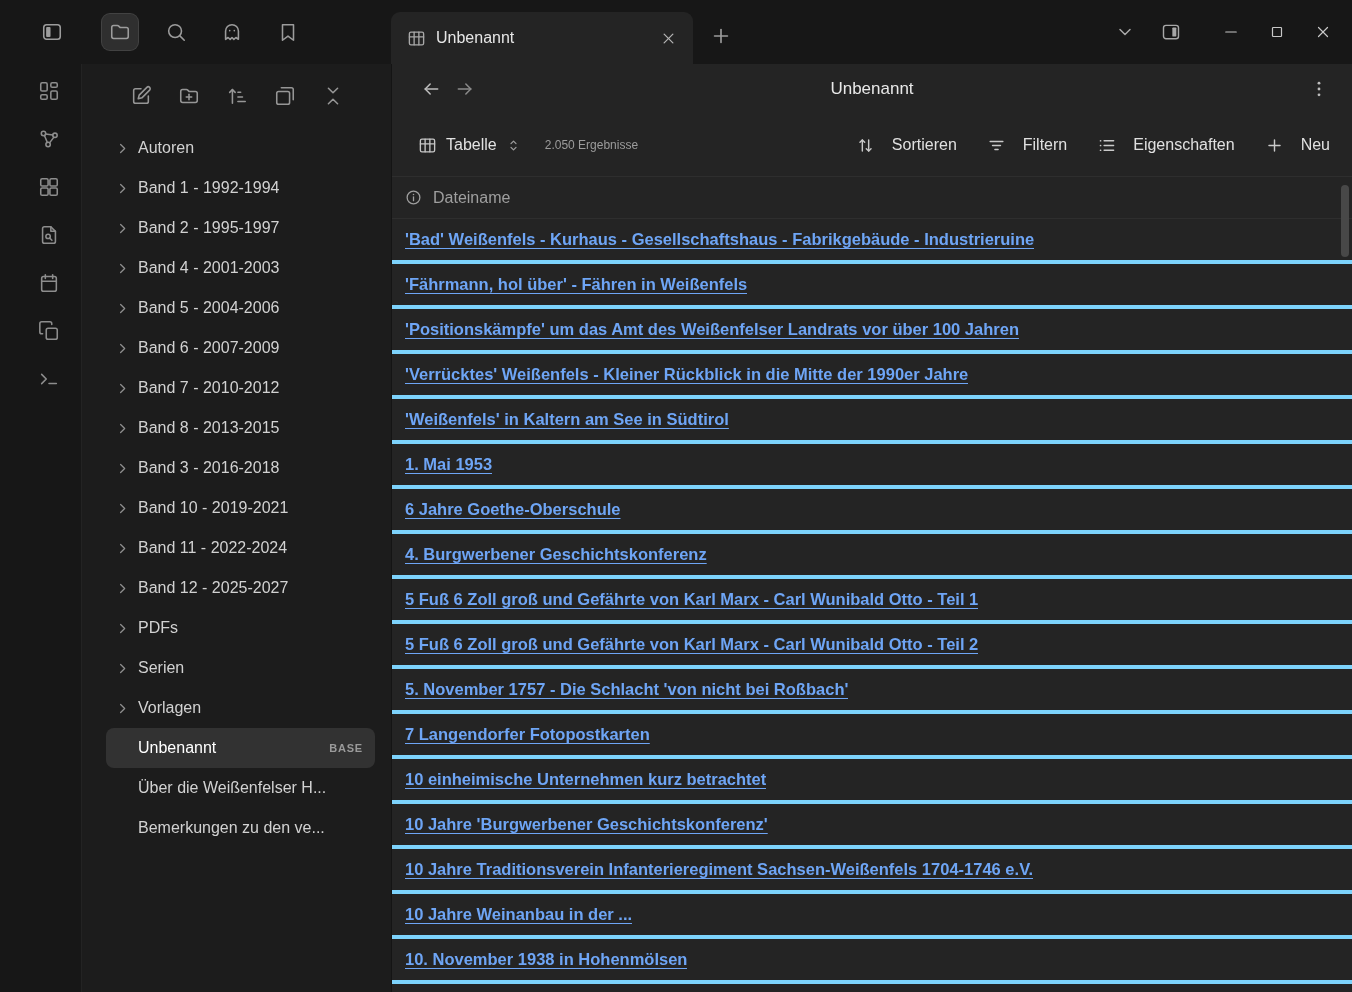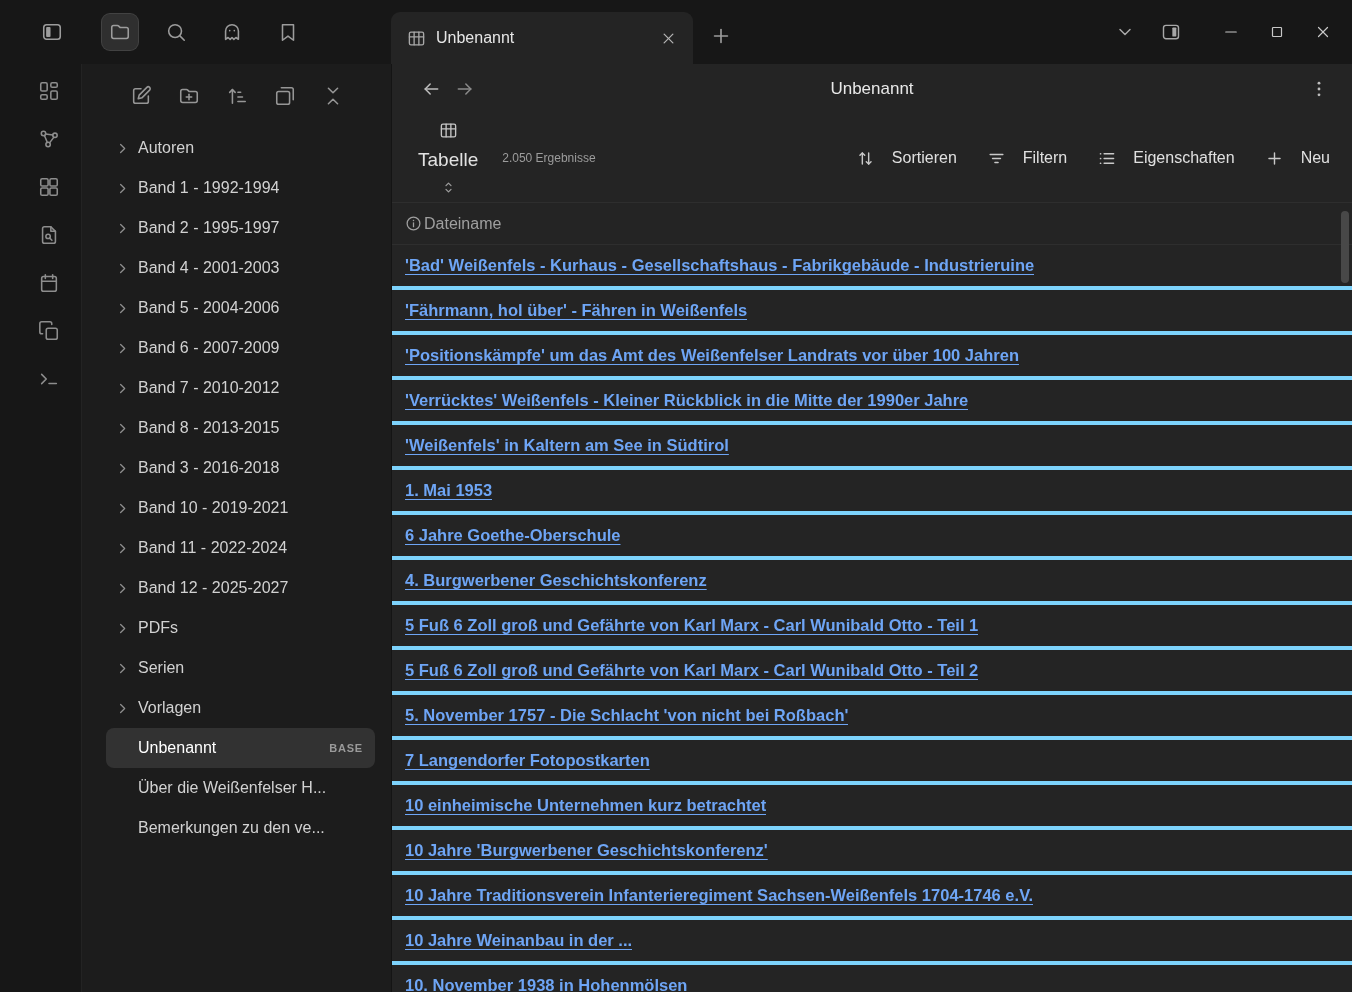--- a/index.html
+++ b/index.html
@@ -56,32 +56,32 @@
     border-left:1px solid #141414; position:relative; }
   .view-header { flex:0 0 50px; display:flex; align-items:center; position:relative; padding:0 16px 0 22px; }
   .nav-btn { width:34px; height:34px; border:none; background:transparent; border-radius:6px;
     color:#bdbdbd; display:flex; align-items:center; justify-content:center; cursor:pointer; }
   .nav-btn svg { width:20px; height:20px; }
   .nav-btn.fwd { color:#8a8a8a; }
   .view-title { position:absolute; left:0; right:0; text-align:center; font-size:17px; color:#e8e8e8; pointer-events:none; }
   .menu-btn { margin-left:auto; }
 
   .view-toolbar { flex:0 0 62px; display:flex; align-items:center; padding:0 22px 0 18px; }
-  .view-btn { display:flex; align-items:center; gap:9px; font-size:19px; color:#e2e2e2;
-    background:transparent; border:none; padding:7px 8px; border-radius:7px; cursor:pointer;flex-direction:column; }
+  .view-btn { display:flex; align-items:center; gap:9px; font-size:16px; color:#e2e2e2;
+    background:transparent; border:none; padding:7px 8px; border-radius:7px; cursor:pointer; }
   .view-btn svg { width:19px; height:19px; color:#c6c6c6; }
   .view-btn svg.updown { width:15px; height:15px; color:#9d9d9d; }
   .results { margin-left:16px; font-size:12px; color:#9c9c9c; }
   .toolbar-right { margin-left:auto; display:flex; align-items:center; gap:30px; }
   .tb-action { display:flex; align-items:center; gap:17px; background:transparent; border:none;
     font-size:16px; color:#e0e0e0; cursor:pointer; font-family:inherit; }
   .tb-action svg { width:19px; height:19px; color:#c9c9c9; }
 
   .table { flex:1; border-top:1px solid #2e2e2e; position:relative; overflow:hidden; }
-  .thead { height:42px; display:flex; align-items:center; gap:2px; padding-left:13px;
+  .thead { height:42px; display:flex; align-items:center; gap:11px; padding-left:13px;
     color:#9f9f9f; font-size:16px; border-bottom:1px solid #2e2e2e; }
   .thead svg { width:17px; height:17px; }
   .trow { height:45px; display:flex; align-items:center; padding-left:13px; border-bottom:4px solid #7dd3fc;font-weight:bold; }
   .flink { color:var(--accent-link,#6ea5f5); font-size:16.5px; text-decoration:underline;
     text-underline-offset:3px; white-space:nowrap; overflow:hidden; cursor:pointer; }
   .scroll-thumb { position:absolute; right:3px; top:8px; width:8px; height:72px;
     border-radius:4px; background:#484848; cursor:pointer; }
 </style>
 </head>
 <body>

